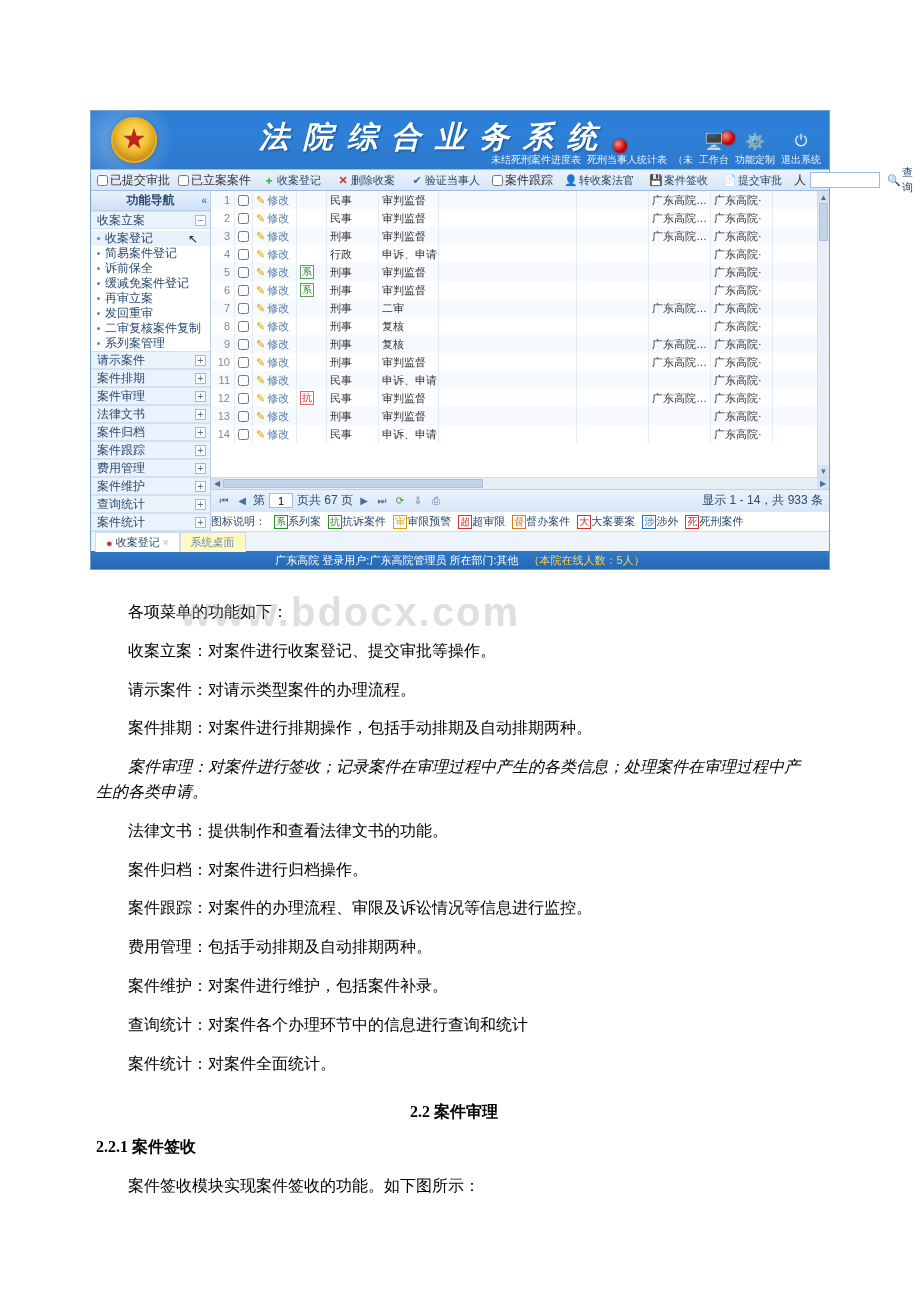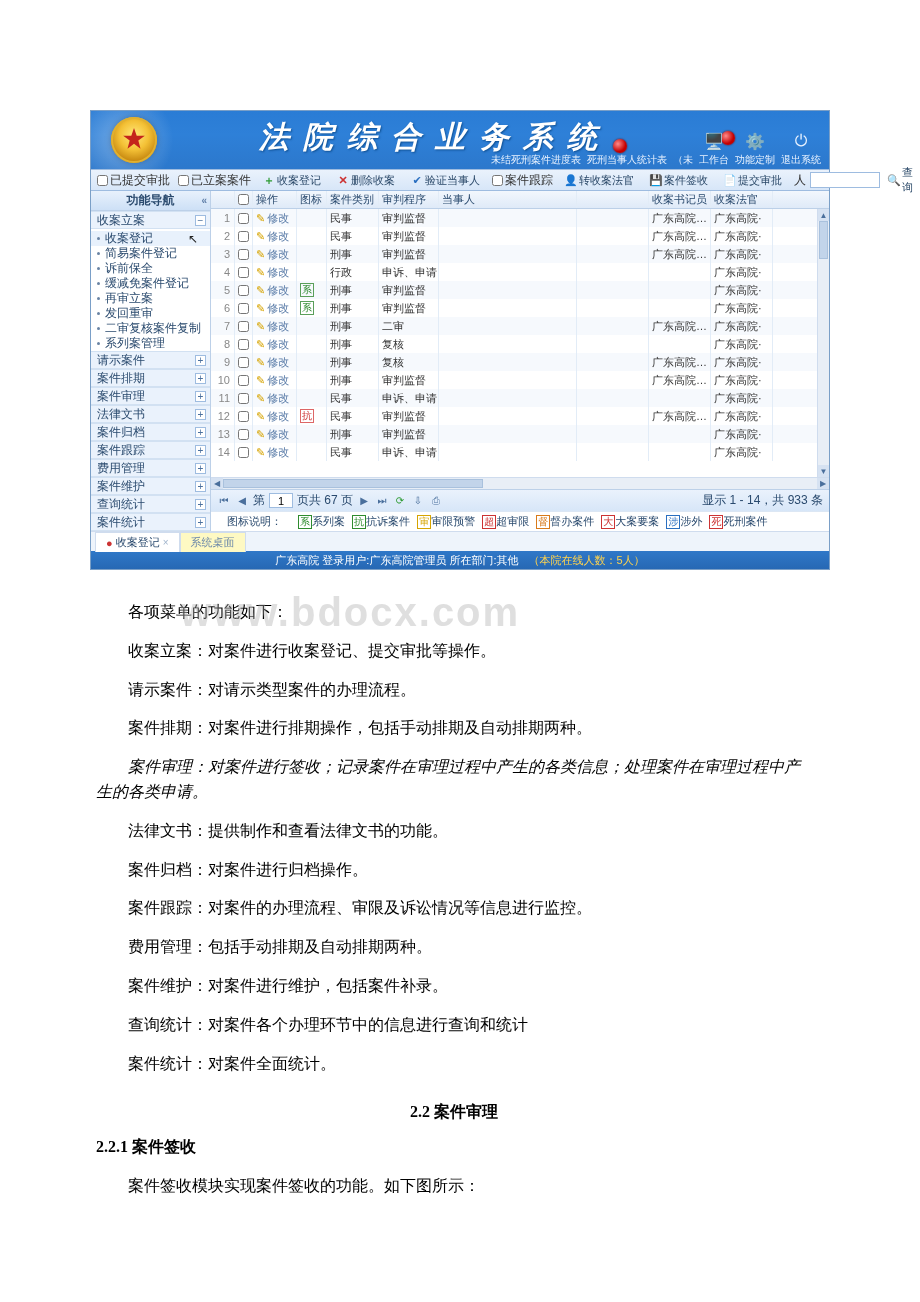--- a/index.html
+++ b/index.html
@@ -67,21 +67,21 @@
   .hscroll { height:12px; background:#e8eef6; border-top:1px solid #cfdcee; display:flex; }
   .hscroll .left, .hscroll .right { width:12px; background:#d6e2f2; display:flex; align-items:center; justify-content:center; font-size:8px; color:#4a6f9c; }
   .hscroll .track { flex:1; position:relative; }
   .hscroll .thumb { position:absolute; left:0; top:1px; bottom:1px; width:260px; background:#c2d4ea; border:1px solid #a9c1dd; }
   
   .pager { height:22px; background: linear-gradient(#eaf2fc,#d7e6f8); border-top:1px solid #bcd0e8; display:flex; align-items:center; padding:0 6px; gap:4px; color:#2a4a6e; }
   .pg-btn { width:14px; height:14px; display:flex; align-items:center; justify-content:center; color:#4a6f9c; font-size:10px; }
   .pg-input { width:24px; height:15px; border:1px solid #9ebce0; font-size:11px; text-align:center; }
   .pager .spacer { flex:1; }
   
-  .legend { height:20px; border-top:1px solid #dce7f4; display:flex; align-items:center; padding:0 16px; gap:16px; color:#2a4a6e; font-size:11px;text-align:right; }
+  .legend { height:20px; border-top:1px solid #dce7f4; display:flex; align-items:center; padding:0 0; gap:8px; color:#2a4a6e; font-size:11px;text-align:right; }
   .lg-badge { display:inline-flex; width:14px; height:14px; align-items:center; justify-content:center; font-size:10px; border:1px solid; }
   
   .bottom-tabs { height:20px; background:#eef4fb; border-top:1px solid #cfdcee; display:flex; align-items:flex-end; padding:0 4px; gap:0; }
   .btab { padding:2px 10px; border:1px solid #cfdcee; border-bottom:none; background:#fff; color:#2a4a6e; font-size:11px; position:relative; top:1px; display:flex; align-items:center; gap:3px; }
   .btab.inactive { background:#fef9c3; color:#6b88aa; }
   .btab .close { font-size:10px; color:#a0b4cc; }
   
   .status-bar { height:18px; background:linear-gradient(#2f78c8,#2668b4); color:#fff; display:flex; align-items:center; justify-content:center; font-size:11px; gap:10px; }
   .status-bar .online { color:#ffd34d; }
   
@@ -270,34 +270,20 @@
             <span>查询统计</span>
             <span class="toggle">+</span>
           </div>
         <div class="side-group-title">
             <span>案件统计</span>
             <span class="toggle">+</span>
           </div>
       </div>
 
       <div class="grid-wrap">
-        <div class="grid-head">
-          <div></div>
-          <div>
-              <input type="checkbox" style="width: 11px; height: 11px;">
-            </div>
-          <div>操作</div>
-          <div>图标</div>
-          <div>案件类别</div>
-          <div>审判程序</div>
-          <div>当事人</div>
-          <div></div>
-          <div>收案书记员</div>
-          <div>收案法官</div>
-        </div>
         <div class="grid-body" id="gridBody">
           <div class="vscroll">
             <div class="up">▲</div>
             <div class="thumb"></div>
             <div class="down">▼</div>
           </div>
         <div class="grid-row">
               <div>1</div>
               <div>
                 <input type="checkbox" style="width: 11px; height: 11px;">

